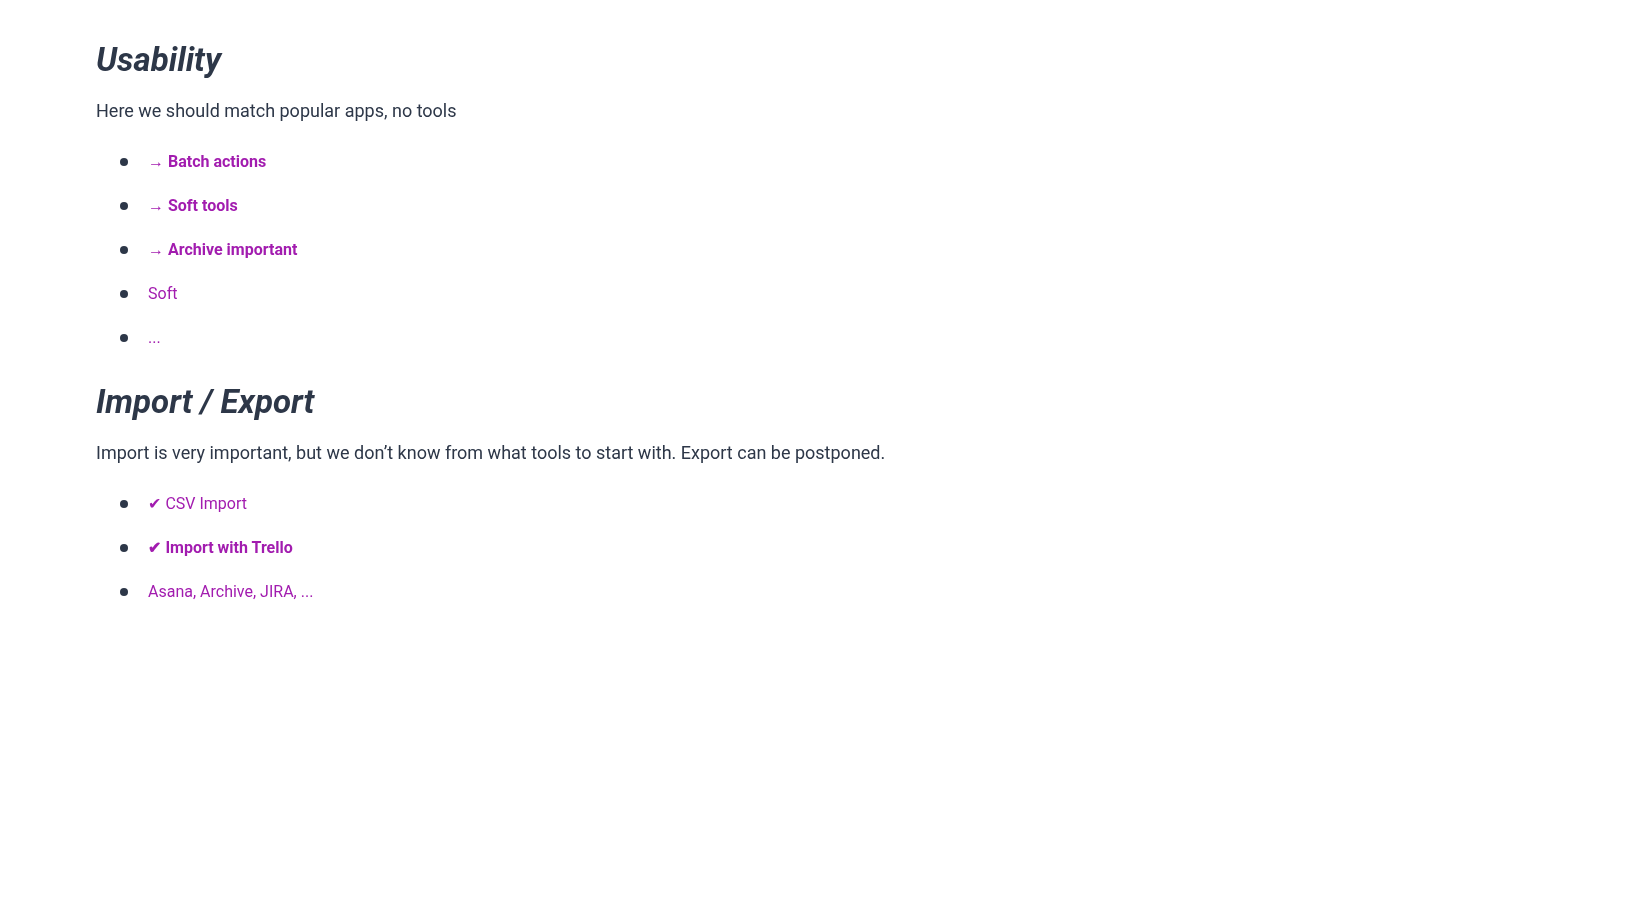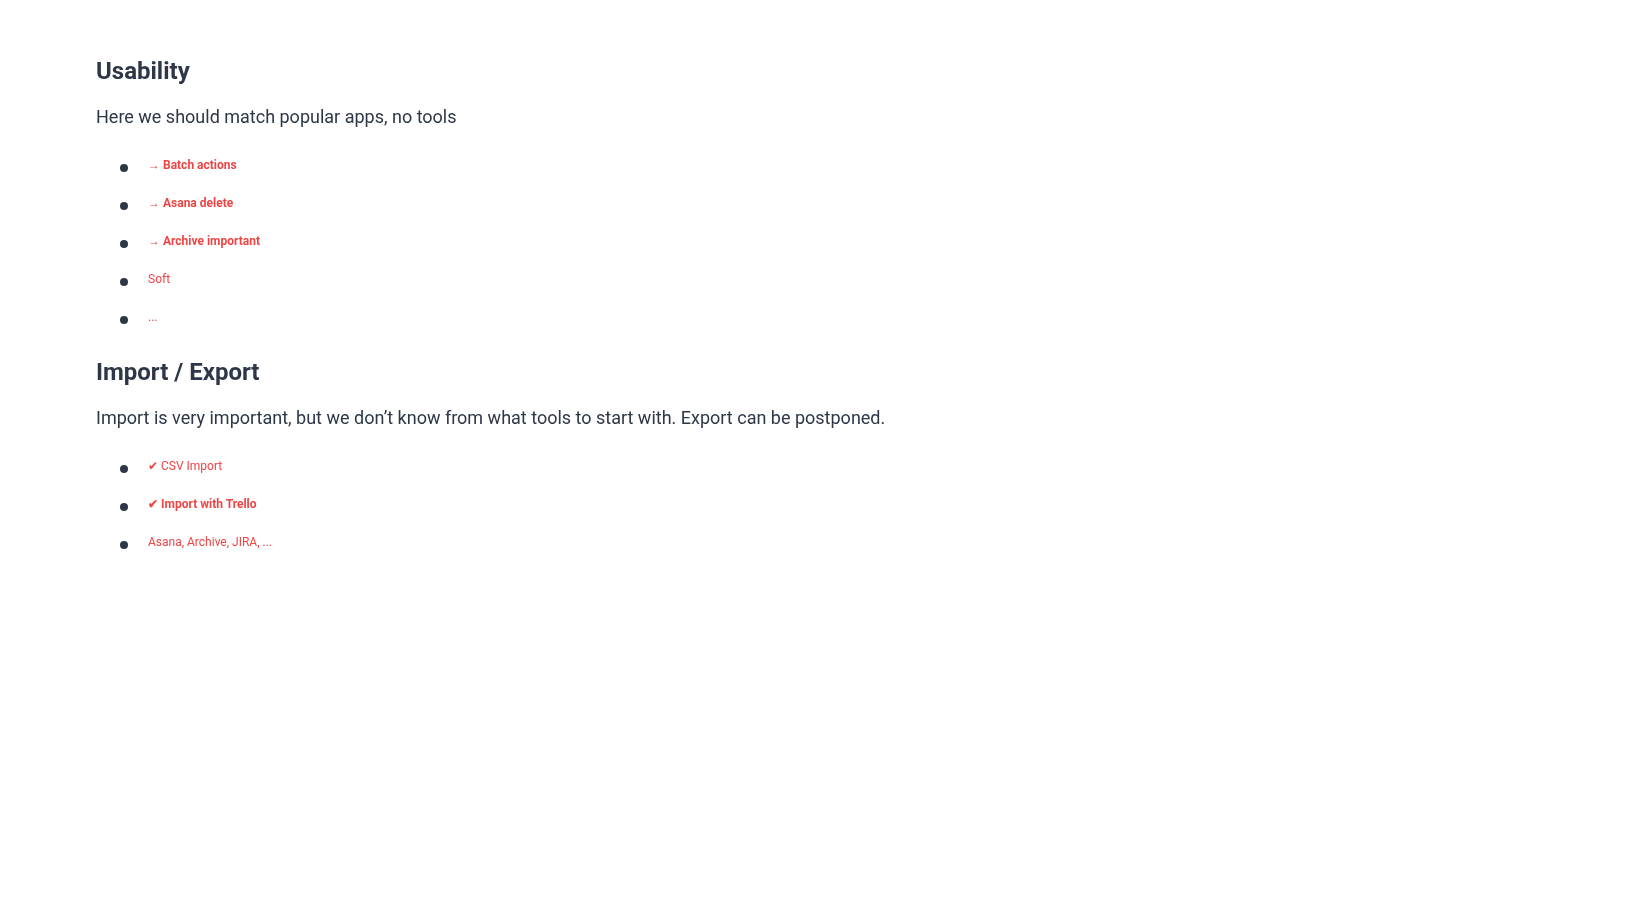--- a/index.html
+++ b/index.html
@@ -11,25 +11,26 @@
     body {
       background-color: #ffffff;
       font-family: -apple-system, BlinkMacSystemFont, 'Segoe UI', Roboto, Helvetica, Arial, sans-serif;
       color: #2d3748;
       padding: 40px 96px;
       width: 1626px;
       min-height: 902px;
     }
 
     .section-title {
-      font-size: 24px;
+      font-size: 33px;
       font-weight: 700;
       color: #2d3748;
       margin-bottom: 18px;
-      margin-top: 17px;
+      margin-top: 0;
+      font-style: italic;
     }
 
     .section-description {
       font-size: 18px;
       color: #2d3748;
       margin-bottom: 24px;
       line-height: 1.6;
     }
 
     .list-container {
@@ -50,22 +51,22 @@
       width: 8px;
       height: 8px;
       background-color: #2d3748;
       border-radius: 50%;
       margin-right: 20px;
       margin-top: 8px;
       flex-shrink: 0;
     }
 
     .item-text {
-      font-size: 12px;
-      color: #ef4444;
+      font-size: 16px;
+      color: #a21caf;
     }
 
     .item-text.bold-arrow {
       font-weight: 700;
     }
 
     .import-export-section {
       margin-top: 16px;
     }
   </style>
@@ -78,21 +79,21 @@
   <p class="section-description">Here we should match popular apps, no tools</p>
 
   <ul class="list-container" style="list-style: none;">
 
   <li class="list-item">
         <span class="bullet"></span>
         <span class="item-text bold-arrow" style="font-weight: 700;">→ Batch actions</span>
       </li>
       <li class="list-item">
         <span class="bullet"></span>
-        <span class="item-text bold-arrow" style="font-weight: 700;">→ Asana delete</span>
+        <span class="item-text bold-arrow" style="font-weight: 700;">→ Soft tools</span>
       </li>
       <li class="list-item">
         <span class="bullet"></span>
         <span class="item-text bold-arrow" style="font-weight: 700;">→ Archive important</span>
       </li>
       <li class="list-item">
         <span class="bullet"></span>
         <span class="item-text ">Soft</span>
       </li>
       <li class="list-item">

